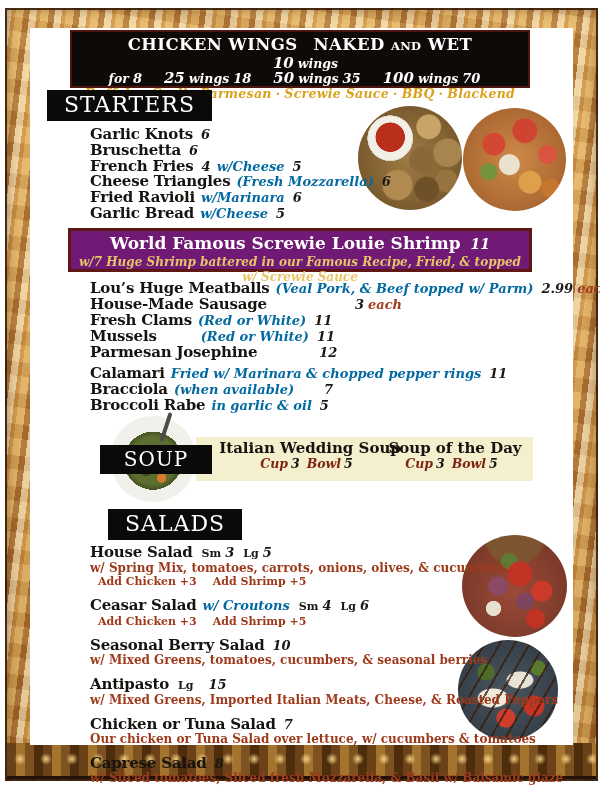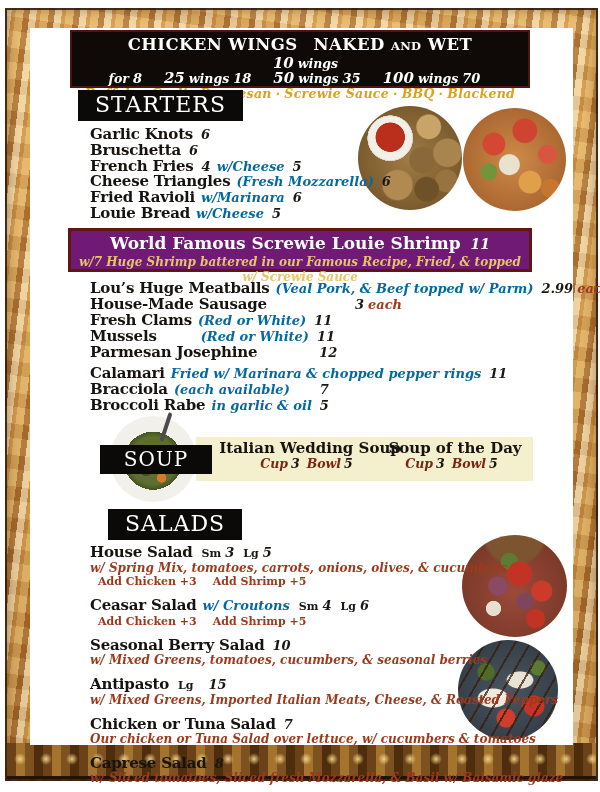--- a/index.html
+++ b/index.html
@@ -56,21 +56,21 @@
   
   .shrimp{
     position:absolute;left:38px;top:200px;width:464px;height:44px;background:#701a75;
     border:3px solid #5e1713;box-sizing:border-box;text-align:center;color:#fff;
   }
   .shrimp-l1{font-size:17px;font-weight:bold;margin-top:2px;line-height:21px;}
   .shrimp-l1 .pr{color:#fff;font-size:14px;margin-left:10px;}
   .shrimp-l2{color:#e6c569;font-style:italic;font-weight:bold;font-size:12px;line-height:15px;}
 
   
-  .starters-head{position:absolute;left:48px;top:62px;}
+  .starters-head{position:absolute;left:17px;top:62px;}
   .starters-list{position:absolute;left:60px;top:99px;}
   .starters-list .mi{height:15.8px;line-height:15.8px;}
   .apps-list{position:absolute;left:60px;top:252px;}
   .gap-top{margin-top:5px;}
 
   
   .soup-band{position:absolute;left:166px;top:409px;width:337px;height:44px;background:#f4efcd;}
   .soup-head{position:absolute;left:70px;top:417px;width:112px;height:29px;background:#0c0a09;
     color:#fff;font-size:20px;letter-spacing:1px;text-align:center;line-height:29px;}
   .soup-col{position:absolute;text-align:center;}
@@ -78,21 +78,21 @@
   .soup-col .sprice{font-size:12.5px;font-style:italic;font-weight:bold;line-height:14px;}
   .soup-col .cw{color:#7e2412;}
   .soup-col .cn{color:#1b1713;margin-left:3px;margin-right:7px;}
 
   
   .salads-head{position:absolute;left:32px;top:481px;padding-left:46px;}
   .salad-list{position:absolute;left:60px;top:516px;width:425px;}
   .si{margin-bottom:9px;}
   .si .line1{font-size:15px;line-height:17px;color:#171310;white-space:nowrap;}
   .sz{font-weight:bold;font-size:11px;margin-left:9px;color:#1b1713;}
-  .si .desc{font-style:italic;font-weight:bold;color:#9e3a1c;font-size:12px;line-height:13px;white-space:nowrap;}
+  .si .desc{font-weight:bold;color:#9e3a1c;font-size:12px;line-height:13px;white-space:nowrap;}
   .si .addons{font-weight:bold;color:#9e3a1c;font-size:11px;line-height:13px;margin-left:8px;}
   .si .addons span+span{margin-left:16px;}
 
   
   .photo{position:absolute;border-radius:50%;}
   .photo-fried{left:328px;top:78px;width:104px;height:104px;
     background:
       radial-gradient(circle 15px at 31% 30%, #b92f1b 0 96%, transparent 100%),
       radial-gradient(circle 23px at 31% 31%, #f1efe6 0 94%, #cfcabb 99%, transparent 100%),
       radial-gradient(circle 13px at 68% 20%, #c9a468 0 90%, transparent 100%),
@@ -172,36 +172,36 @@
 
   <div class="starters-head">
     <span class="sechead">STARTERS</span>
   </div>
   <div class="starters-list">
     <div class="mi"><span class="nm">Garlic Knots</span><span class="pr">6</span></div>
     <div class="mi"><span class="nm">Bruschetta</span><span class="pr">6</span></div>
     <div class="mi"><span class="nm">French Fries</span><span class="pr">4</span><span class="md">w/Cheese</span><span class="pr">5</span></div>
     <div class="mi"><span class="nm">Cheese Triangles</span><span class="md">(Fresh Mozzarella)</span><span class="pr">6</span></div>
     <div class="mi"><span class="nm">Fried Ravioli</span><span class="md">w/Marinara</span><span class="pr">6</span></div>
-    <div class="mi"><span class="nm">Louie Bread</span><span class="md">w/Cheese</span><span class="pr">5</span></div>
+    <div class="mi"><span class="nm">Garlic Bread</span><span class="md">w/Cheese</span><span class="pr">5</span></div>
   </div>
 
   <div class="shrimp">
     <div class="shrimp-l1"><span>World Famous Screwie Louie Shrimp</span><span class="pr">11</span></div>
     <div class="shrimp-l2">w/7 Huge Shrimp battered in our Famous Recipe, Fried, &amp; topped w/ Screwie Sauce</div>
   </div>
 
   <div class="apps-list">
     <div class="mi"><span class="nm">Lou’s Huge Meatballs</span><span class="md">(Veal Pork, &amp; Beef topped w/ Parm)</span><span class="pr">2.99</span><span class="un">each</span></div>
     <div class="mi"><span class="nm">House-Made Sausage</span><span class="pr tab1">3</span><span class="un">each</span></div>
     <div class="mi"><span class="nm">Fresh Clams</span><span class="md">(Red or White)</span><span class="pr">11</span></div>
     <div class="mi"><span class="nm">Mussels</span><span class="md tab2">(Red or White)</span><span class="pr">11</span></div>
     <div class="mi"><span class="nm">Parmesan  Josephine</span><span class="pr tab3">12</span></div>
     <div class="mi gap-top"><span class="nm">Calamari</span><span class="md">Fried w/ Marinara &amp; chopped pepper rings</span><span class="pr">11</span></div>
-    <div class="mi"><span class="nm">Bracciola</span><span class="md">(each available)</span><span class="pr tab4">7</span></div>
+    <div class="mi"><span class="nm">Bracciola</span><span class="md">(when available)</span><span class="pr tab4">7</span></div>
     <div class="mi"><span class="nm">Broccoli Rabe</span><span class="md">in garlic &amp; oil</span><span class="pr">5</span></div>
   </div>
 
   <div class="soup-band"></div>
   <div class="soup-head sechead" style="padding:0;">SOUP</div>
   <div class="soup-col" style="left:180px;top:412px;width:200px;">
     <div class="sname">Italian Wedding Soup</div>
     <div class="sprice"><span class="cw">Cup</span><span class="cn">3</span><span class="cw">Bowl</span><span class="cn">5</span></div>
   </div>
   <div class="soup-col" style="left:345px;top:412px;width:160px;">

